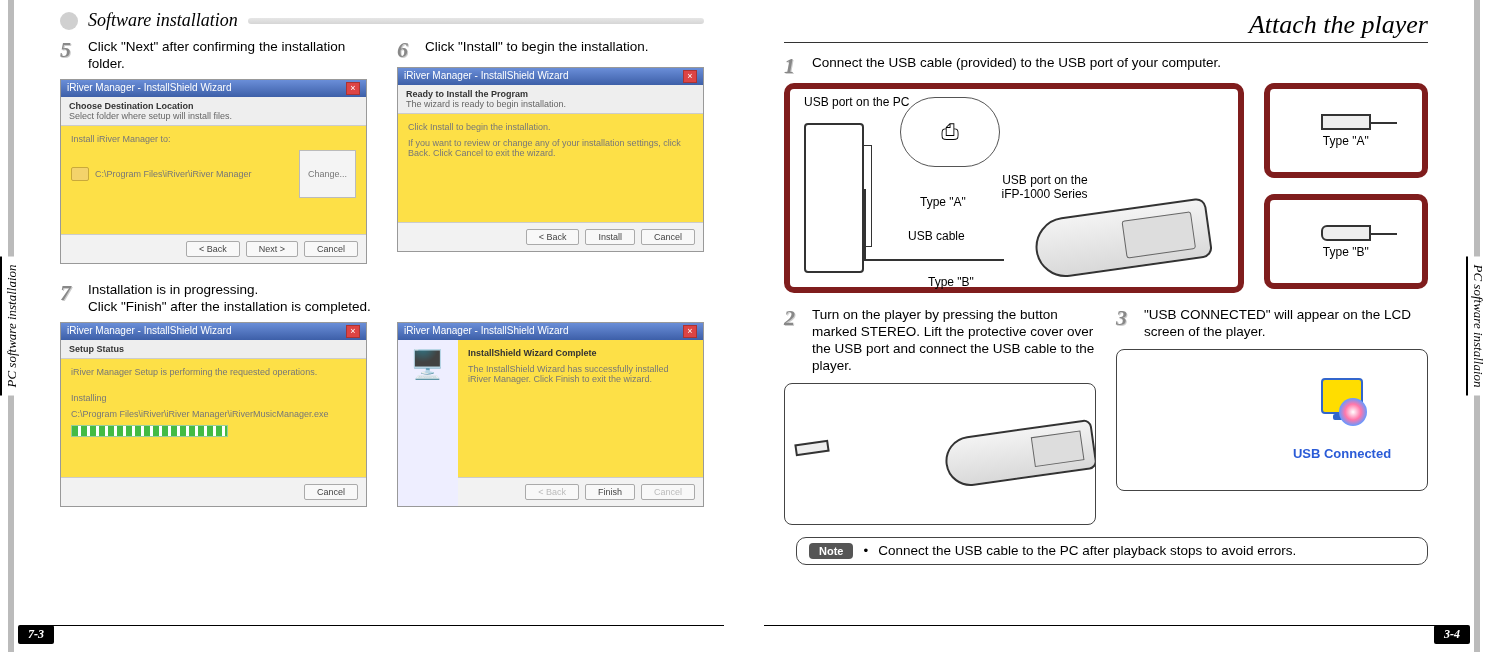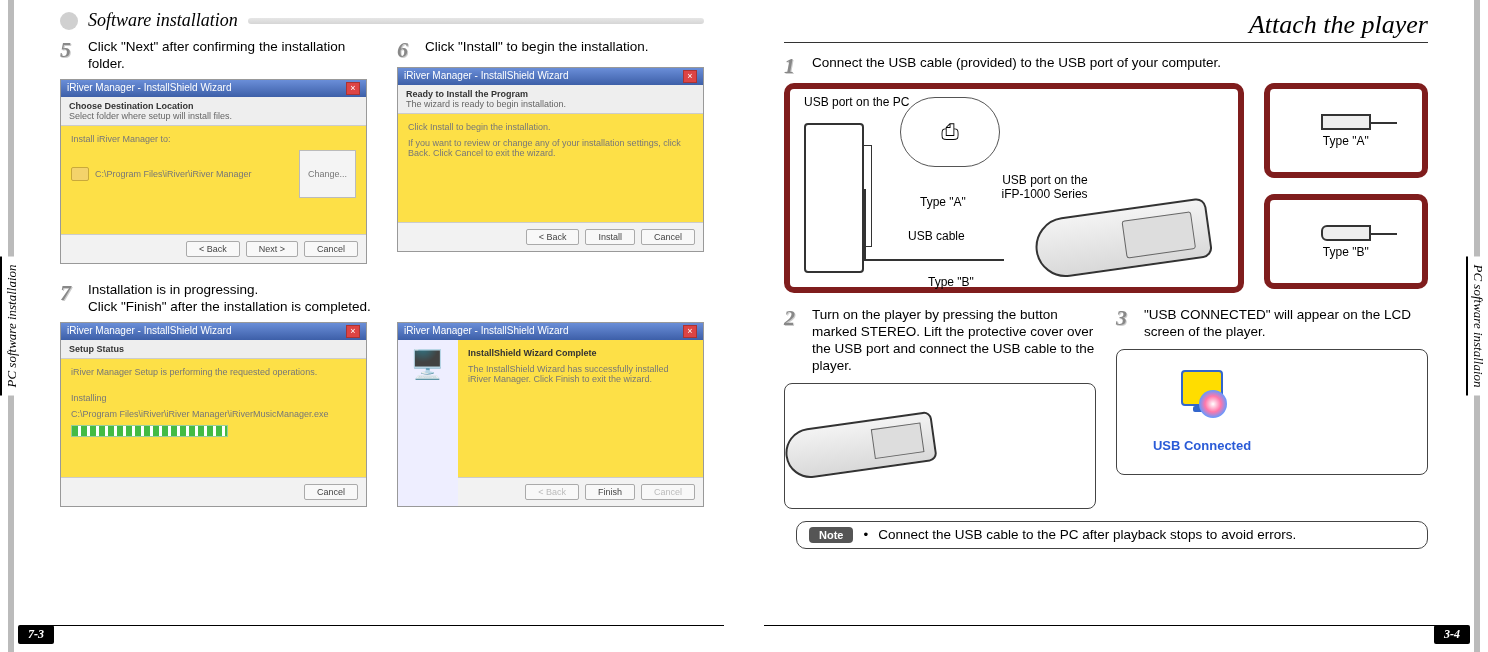--- a/index.html
+++ b/index.html
@@ -210,22 +210,22 @@
 
   .plug {
     width:50px; height:16px; border:2px solid #333; background:#eee; position:relative;
   }
   .plug::after{content:""; position:absolute; right:-28px; top:6px; width:28px; height:2px; background:#333;}
   .plug-b { border-radius: 6px 0 0 6px; }
 
   .mid-row { display:flex; gap:20px; }
   .mid-col { flex:1; }
   .mid-img {
-    margin-top:8px; border:1px solid #444; border-radius:8px; height:126px;
-    background:#fff; display:flex; align-items:center; justify-content:flex-start;
+    margin-top:8px; border:1px solid #444; border-radius:8px; height:142px;
+    background:#fff; display:flex; align-items:center; justify-content:flex-end;
     position:relative; overflow:hidden;
   }
   .player-sm{
     width:150px; height:50px; border:2px solid #333; border-radius:25px 8px 8px 25px;
     background:linear-gradient(#f3f3f3,#d9d9d9); transform:rotate(-8deg); position:relative;
   }
   .player-sm .scr{position:absolute; right:10px; top:8px; width:50px; height:30px; border:1px solid #666; background:#ddd;}
   .plug-sm{ width:34px; height:12px; border:2px solid #333; background:#eee; position:absolute; left:10px; top:58px; transform:rotate(-8deg);}
 
   .lcd-box{

